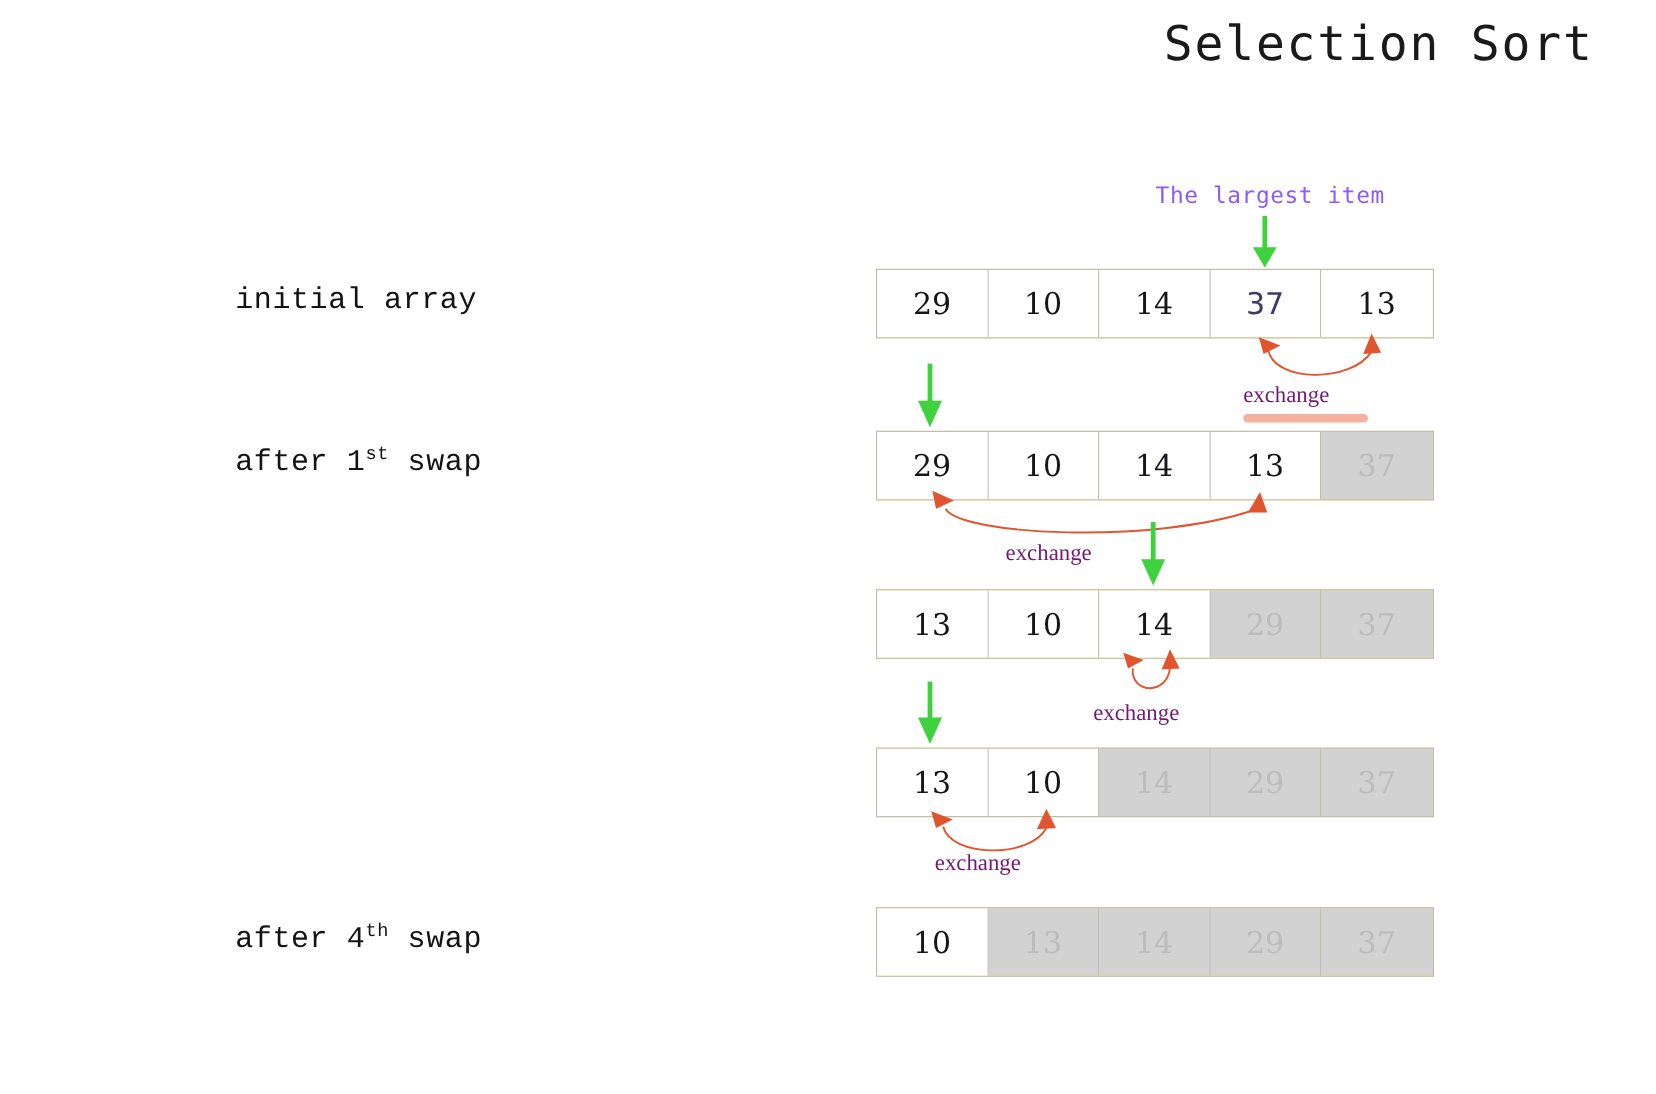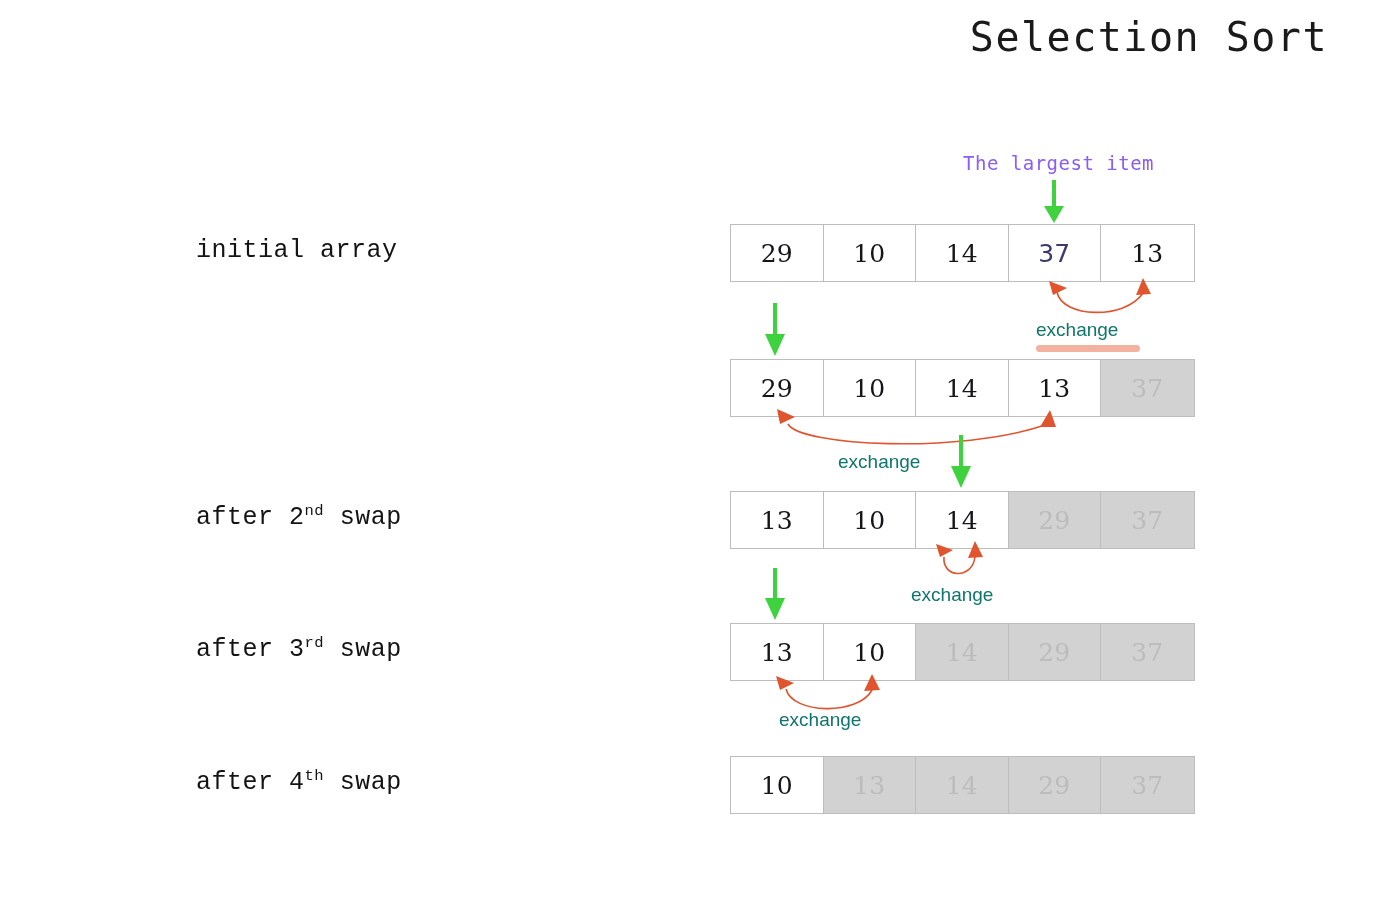--- a/index.html
+++ b/index.html
@@ -94,47 +94,46 @@
     position: absolute;
     left: 0; top: 0;
     width: 1380px;
     height: 912px;
     pointer-events: none;
   }
 
   
   .exchange-label {
     position: absolute;
-    font-family: Liberation Sans, sans-serif;
+    font-family: Liberation Serif, serif;
     font-size: 19px;
-    color: #0f766e;
+    color: #701a75;
     white-space: nowrap;
   }
   .squiggle {
     position: absolute;
     height: 7px;
     border-radius: 4px;
     background: #f3b1a0;
   }
 </style>
 </head>
 <body>
 
 <div id="page">
 
   <div id="title">Selection Sort</div>
 
   <div id="callout-label">The largest item</div>
 
   <div class="row-label" style="top:236px"><span>initial array</span></div>
 
-
-  <div class="row-label" style="top:503px"><span>after 2</span><sup>nd</sup><span> swap</span></div>
-
-  <div class="row-label" style="top:635px"><span>after 3</span><sup>rd</sup><span> swap</span></div>
+  <div class="row-label" style="top:371px"><span>after 1</span><sup>st</sup><span> swap</span></div>
+
+
 
   <div class="row-label" style="top:768px"><span>after 4</span><sup>th</sup><span> swap</span></div>
 
   <div class="array-row" style="top:224px">
     <div class="cell">29</div>
     <div class="cell">10</div>
     <div class="cell">14</div>
     <div class="cell highlight-blue">37</div>
     <div class="cell">13</div>
   </div>

